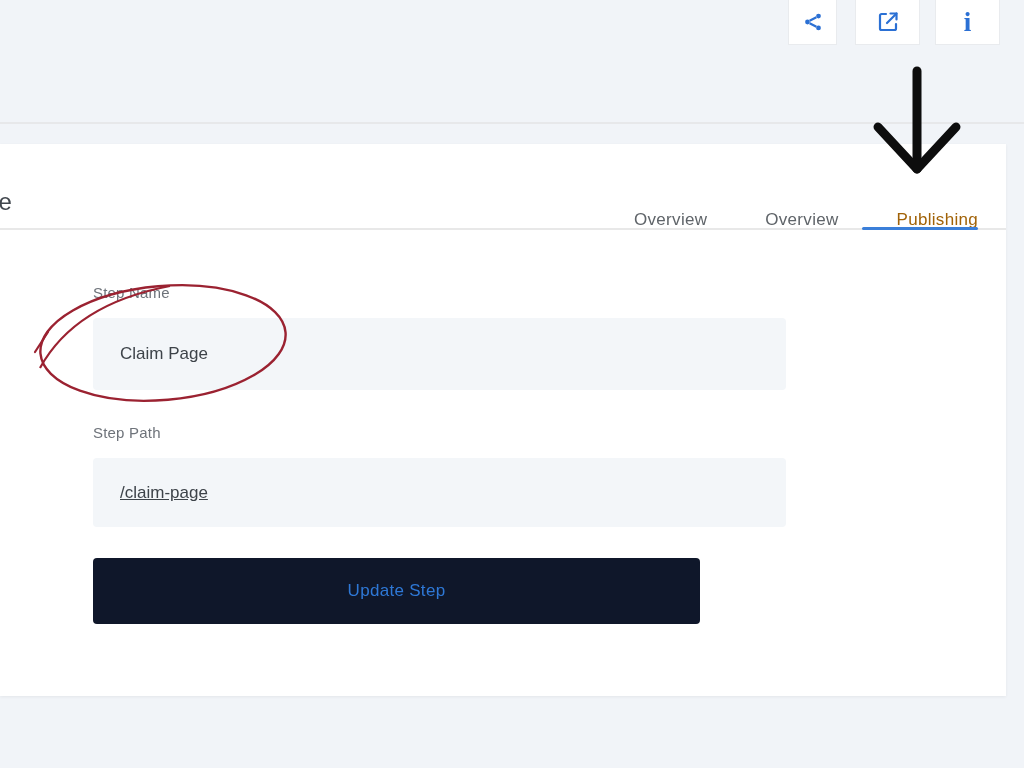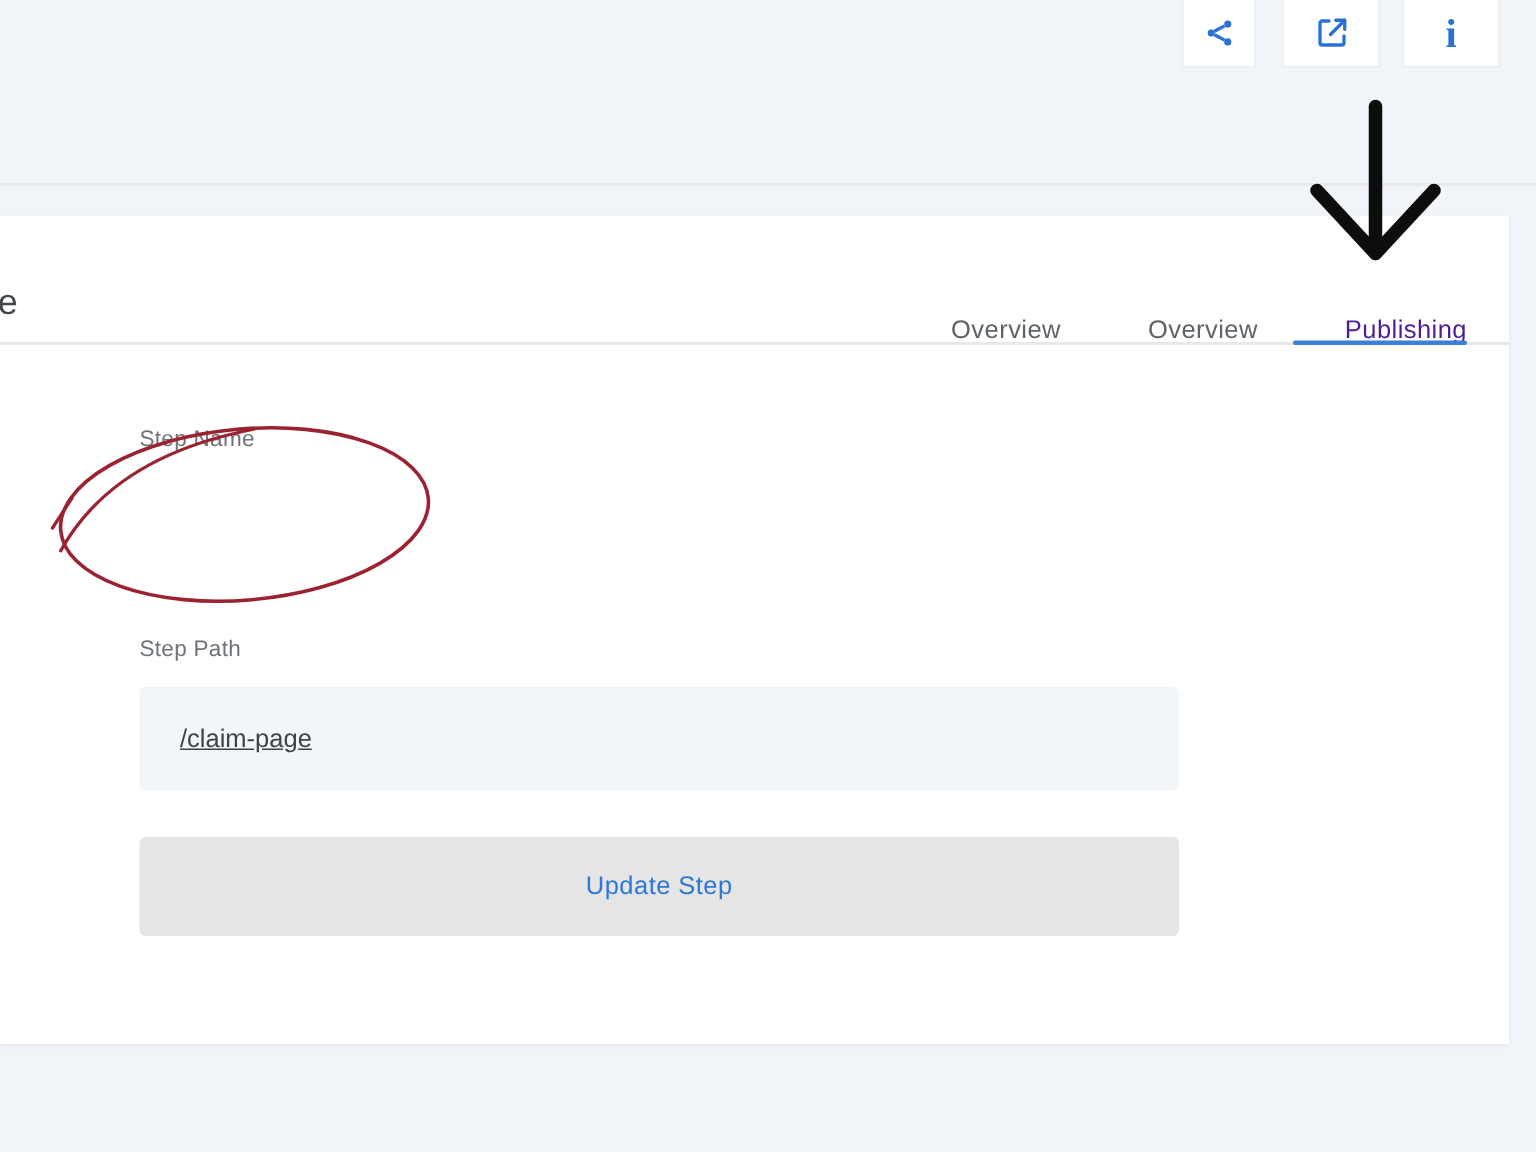--- a/index.html
+++ b/index.html
@@ -47,21 +47,21 @@
 
   
   .tabs {
     position:absolute; top:46px; right:28px;
     display:flex; gap:58px; align-items:flex-start;margin-top:20px;
   }
   .tab {
     font-size:17px; color:#5f6469; letter-spacing:0.3px;
     cursor:pointer; white-space:nowrap;
   }
-  .tab.active { color:#4c1d95; }
+  .tab.active { color:#a16207; }
   .tabs-divider {
     position:absolute; left:0; top:84px; width:1006px; height:2px;
     background:#e8e8e8;
   }
   .tab-indicator {
     position:absolute; left:862px; top:83px; width:116px; height:3px;
     background:#3b7fd9; border-radius:2px;
   }
 
   
@@ -76,22 +76,22 @@
     padding-left:27px;
     font-size:17px; color:#3d4349;
     cursor:text;
   }
   #label-step-name { top:140px; }
   #field-step-name { top:174px; height:72px; }
   #label-step-path { top:280px;text-align:center; }
   #field-step-path { top:314px; height:69px;text-decoration:underline; }
 
   .update-btn {
-    position:absolute; left:93px; top:414px; width:693px; height:66px;
-    background:#e5e5e5; border:none; border-radius:4px;
+    position:absolute; left:93px; top:414px; width:607px; height:66px;
+    background:#0f172a; border:none; border-radius:4px;
     font-family:"Liberation Sans", sans-serif;
     font-size:17px; color:#2e78d6; letter-spacing:0.3px;
     display:flex; align-items:center; justify-content:center;
     cursor:pointer;
   }
 
   
   .annot { position:absolute; pointer-events:none; }
   #red-circle { left:18px; top:272px; }
   #black-arrow { left:858px; top:58px; }
@@ -131,20 +131,21 @@
 
   <div class="tabs">
     <div class="tab">Overview</div>
     <div class="tab">Overview</div>
     <div class="tab active">Publishing</div>
   </div>
   <div class="tabs-divider"></div>
   <div class="tab-indicator"></div>
 
   <div class="field-label" id="label-step-name">Step Name</div>
+  <div class="field" id="field-step-name">Claim Page</div>
 
   <div class="field-label" id="label-step-path">Step Path</div>
   <div class="field" id="field-step-path">/claim-page</div>
 
   <button class="update-btn">Update Step</button>
 
 </div>
 
 <svg class="annot" id="red-circle" width="296" height="146" viewBox="0 0 296 146">
   <ellipse cx="145" cy="71" rx="123" ry="57" fill="none" stroke="#9b2231" stroke-width="2.4" transform="rotate(-5 145 71)"></ellipse>

